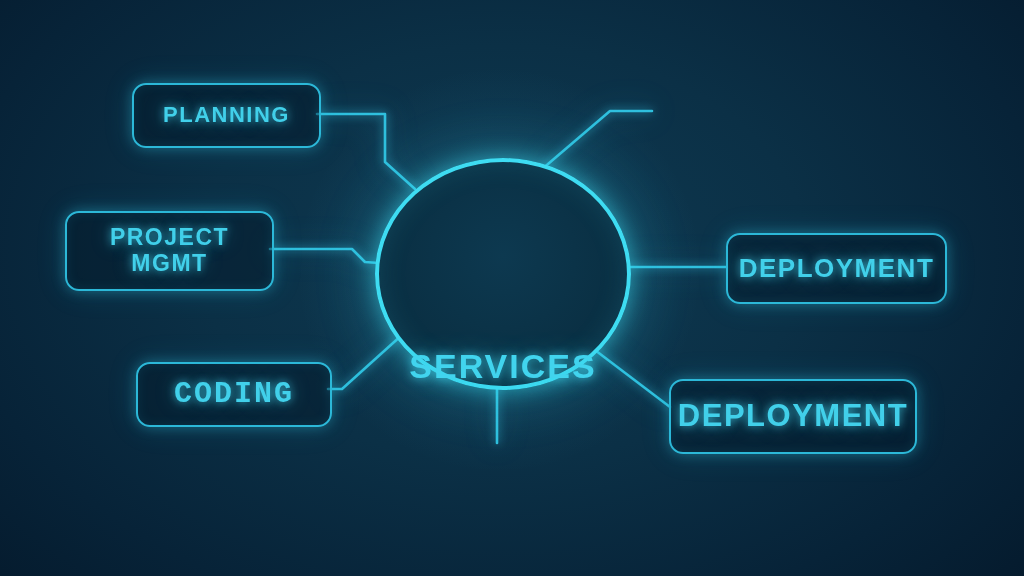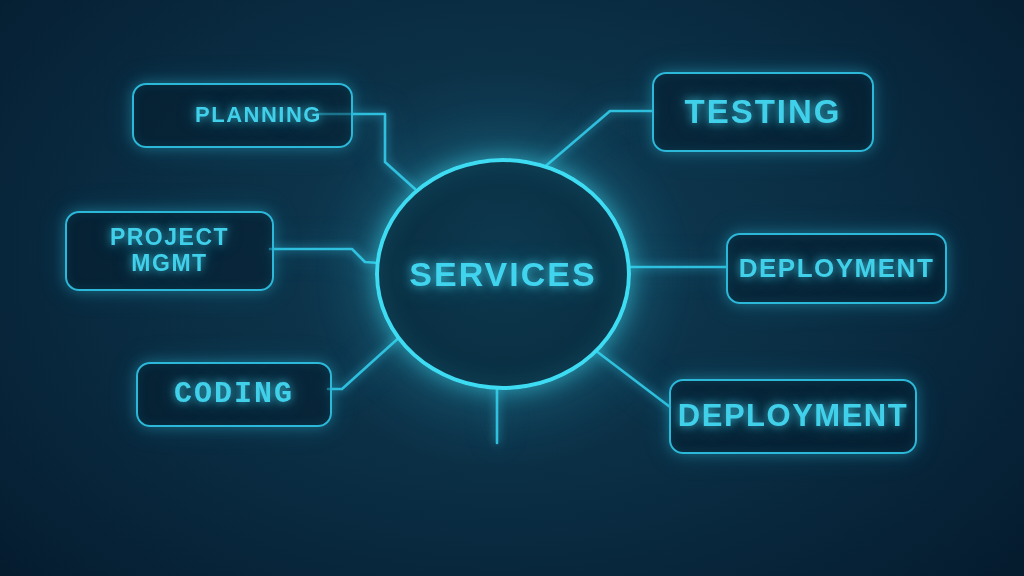--- a/index.html
+++ b/index.html
@@ -13,34 +13,34 @@
   
   #wires{position:absolute;left:0;top:0;width:1024px;height:576px;
     filter:drop-shadow(0 0 5px rgba(62,210,240,0.75)) drop-shadow(0 0 14px rgba(40,170,210,0.35));}
   #wires polyline, #wires line{fill:none;stroke:#2fc0de;stroke-width:2.6;stroke-linecap:round;stroke-linejoin:round;}
   
   .hub{
     position:absolute;left:375px;top:158px;width:248px;height:224px;
     border:4px solid #3edcf2;border-radius:50%;
     background:radial-gradient(circle at 50% 42%, #0d3950 0%, #0a3044 60%, #092a3e 100%);
     box-shadow:0 0 22px rgba(62,220,242,0.55), 0 0 60px rgba(62,220,242,0.28), inset 0 0 28px rgba(62,220,242,0.14);
-    display:flex;align-items:center;justify-content:center;
+    display:flex;align-items:flex-end;justify-content:center;
   }
   .hub .lbl{font-size:34px;font-weight:bold;letter-spacing:2px;color:#41d4ee;
     text-shadow:0 0 10px rgba(65,212,238,0.8), 0 0 24px rgba(65,212,238,0.45);}
   
   .node{
     position:absolute;border:2.5px solid #2cb8d8;border-radius:14px;
     background:rgba(5,24,39,0.45);
     box-shadow:0 0 13px rgba(44,184,216,0.4), 0 0 30px rgba(44,184,216,0.16), inset 0 0 12px rgba(44,184,216,0.12);
     display:flex;align-items:center;justify-content:center;text-align:center;
   }
   .node .lbl{font-weight:bold;color:#41d0ea;letter-spacing:1.5px;line-height:1.12;
     text-shadow:0 0 9px rgba(65,208,234,0.75), 0 0 20px rgba(65,208,234,0.4);}
-  .n-planning{left:132px;top:83px;width:185px;height:61px;padding-left:32px;}
+  .n-planning{left:132px;top:83px;width:185px;height:61px;}
   .n-planning .lbl{font-size:22px;}
   .n-testing{left:652px;top:72px;width:218px;height:76px;}
   .n-testing .lbl{font-size:33px;letter-spacing:2px;}
   .n-project{left:65px;top:211px;width:205px;height:76px;text-align:center;}
   .n-project .lbl{font-size:23px;}
   .n-deploy-a{left:726px;top:233px;width:217px;height:67px;}
   .n-deploy-a .lbl{font-size:26px;}
   .n-coding{left:136px;top:362px;width:192px;height:61px;font-family:Liberation Mono, monospace;}
   .n-coding .lbl{font-size:30px;letter-spacing:2px;}
   .n-database{left:380px;top:442px;width:215px;height:64px;}
@@ -64,23 +64,20 @@
   </svg>
 
   <div class="hub">
     <span class="lbl">SERVICES</span>
   </div>
 
   <div class="node n-planning">
     <span class="lbl">PLANNING</span>
   </div>
 
-  <div class="node n-testing">
-    <span class="lbl">TESTING</span>
-  </div>
 
   <div class="node n-project">
     <span class="lbl">
       <span>PROJECT</span><br>
       <span>MGMT</span>
     </span>
   </div>
 
   <div class="node n-deploy-a">
     <span class="lbl">DEPLOYMENT</span>

